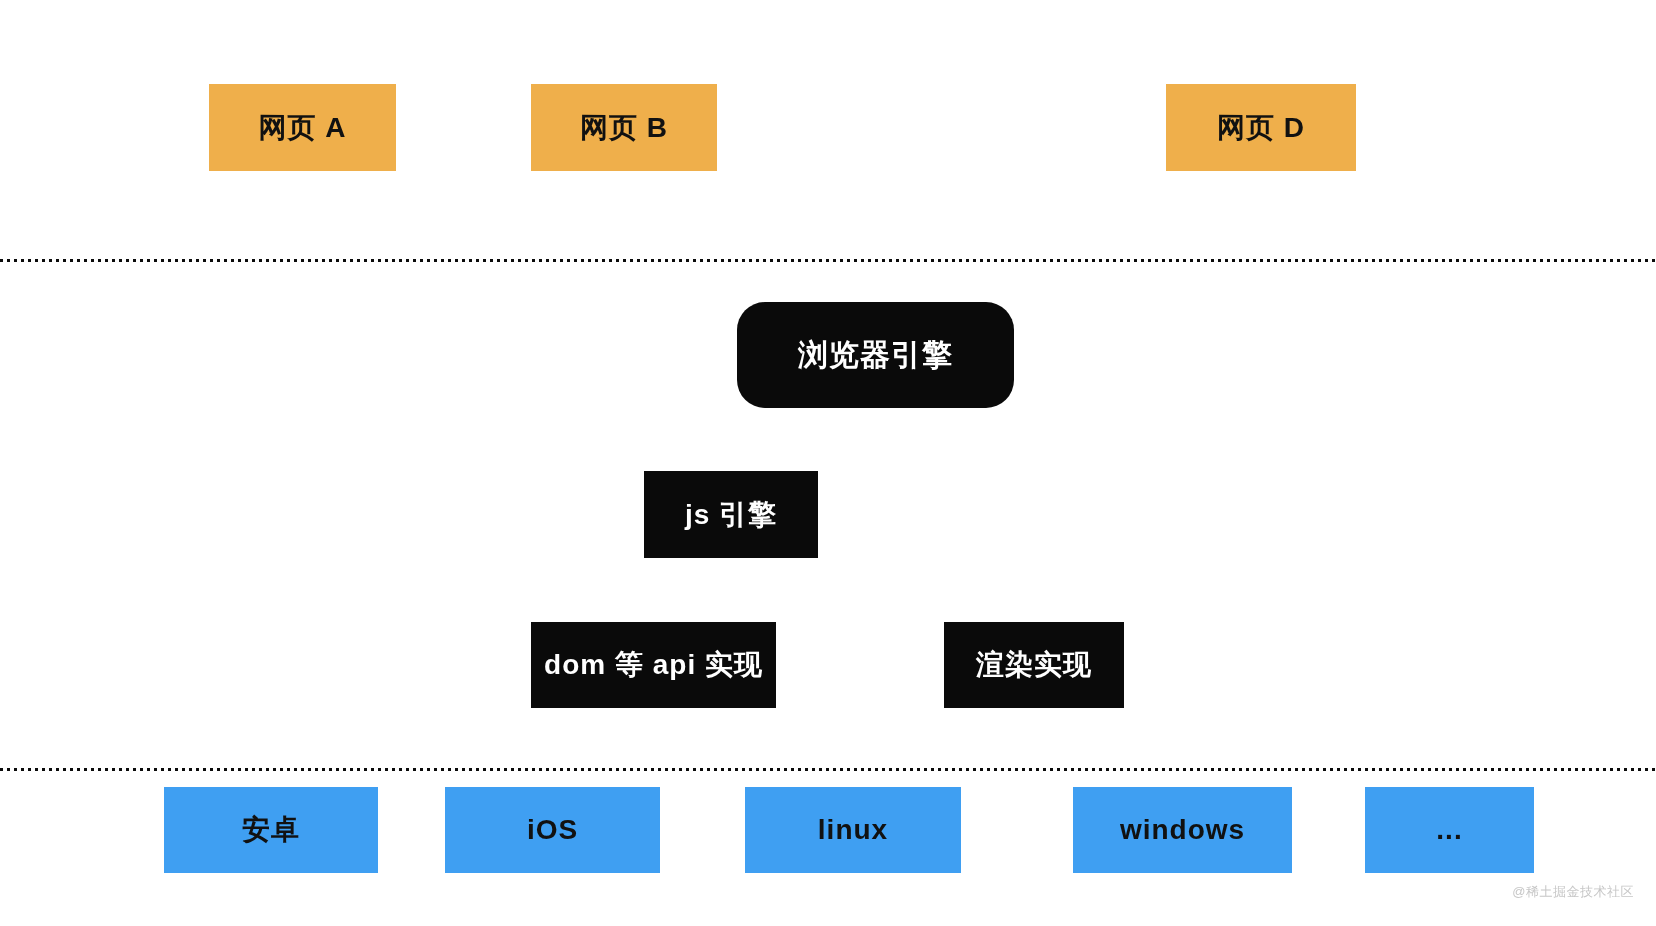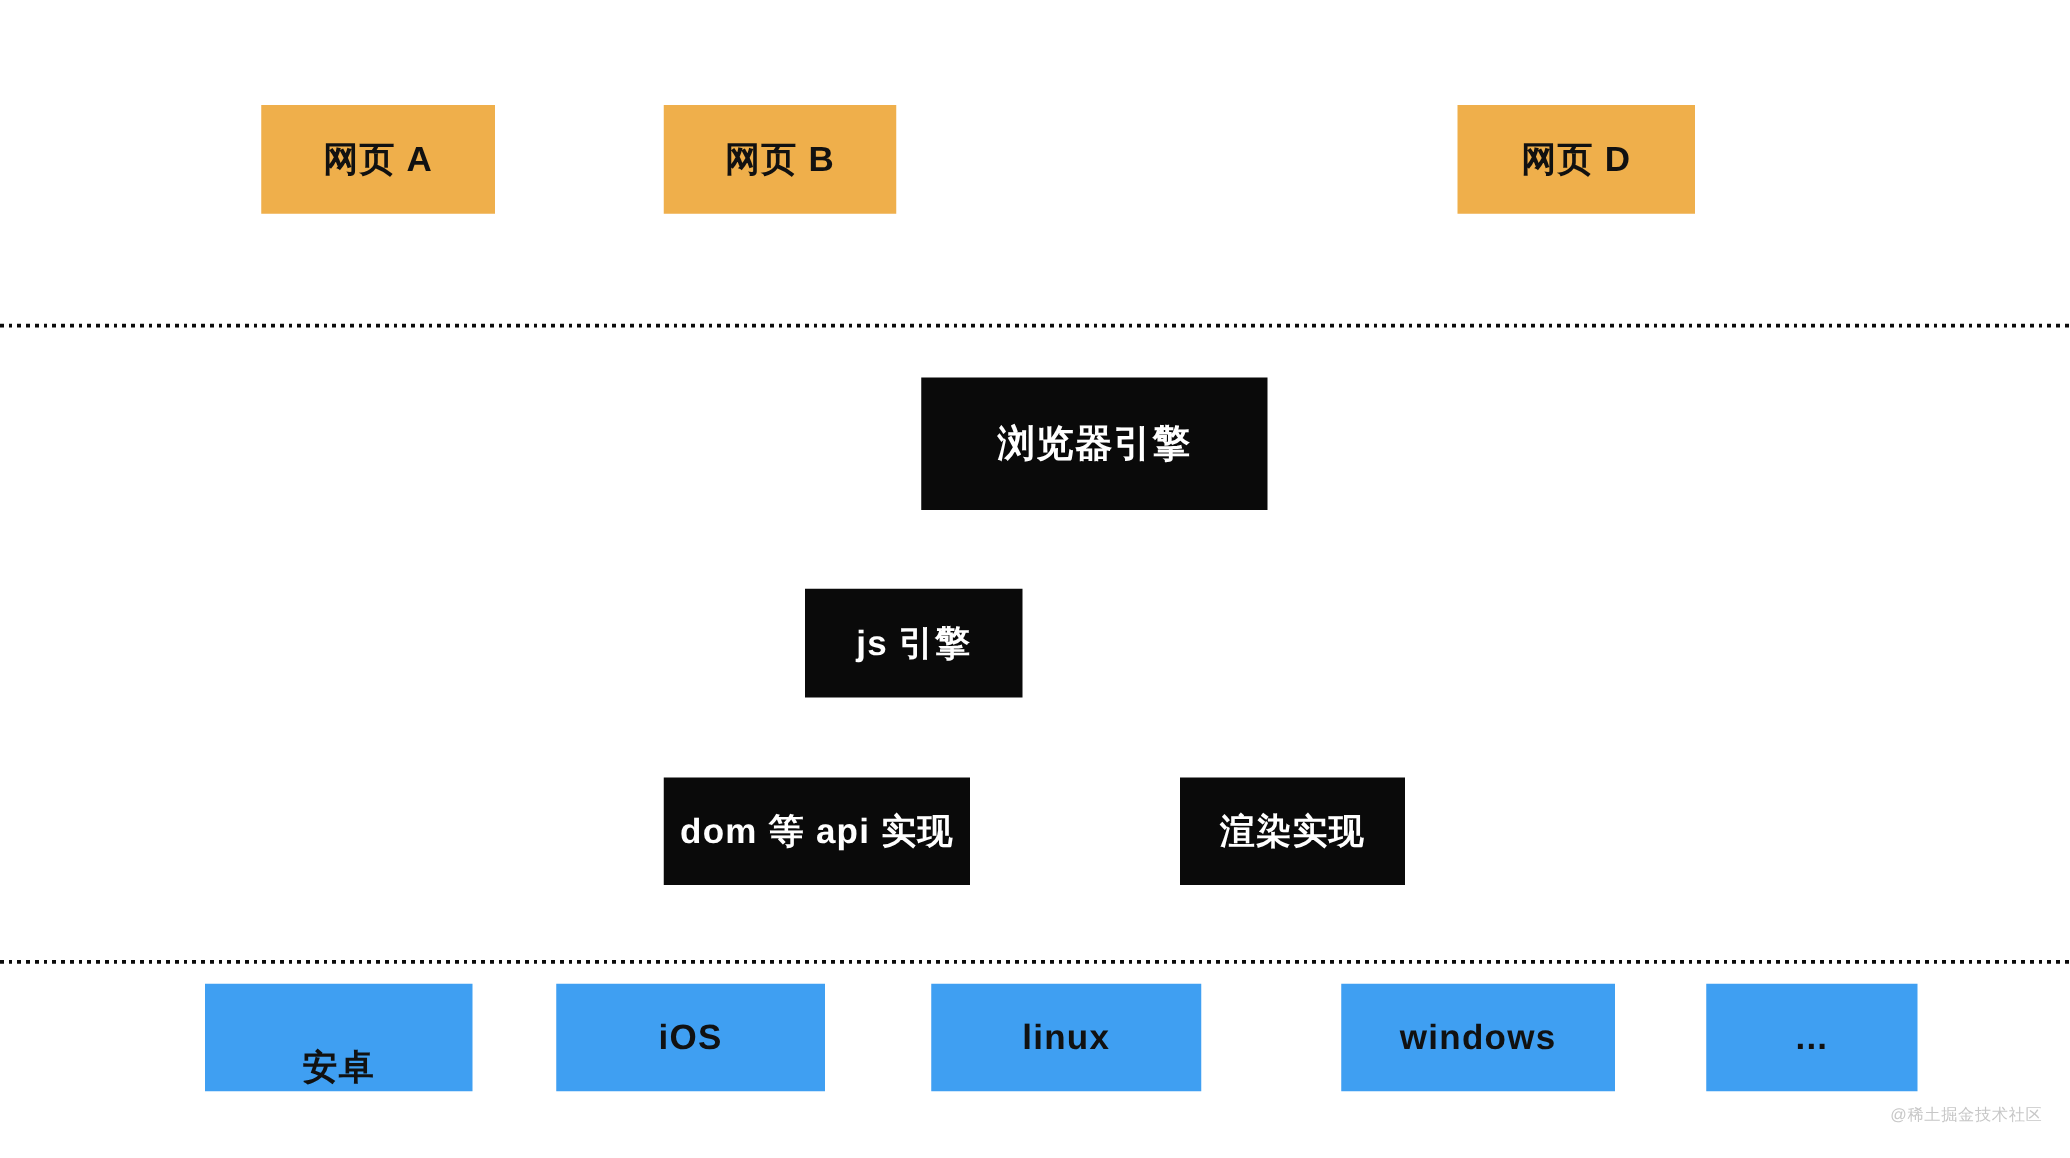--- a/index.html
+++ b/index.html
@@ -33,34 +33,34 @@
   .wp-b { left: 531px; width: 186px; }
   .wp-c { left: 834px; width: 190px; }
   .wp-d { left: 1166px; width: 190px; }
 
   
   .engine {
     background: #0a0a0a;
     color: #ffffff;
     font-size: 28px;
   }
-  .browser-engine { left: 737px; top: 302px; width: 277px; height: 106px; font-size: 30px; }
+  .browser-engine { left: 737px; top: 302px; width: 277px; height: 106px; font-size: 30px; border-radius: 28px; }
   .js-engine      { left: 644px; top: 471px; width: 174px; height: 87px; justify-content: center; }
   .render-engine  { left: 922px; top: 471px; width: 172px; height: 87px; }
   .dom-api-impl   { left: 531px; top: 622px; width: 245px; height: 86px; }
   .render-impl    { left: 944px; top: 622px; width: 180px; height: 86px; }
 
   
   .platform {
     background: #3f9ff2;
     color: #111111;
     font-size: 28px;
     top: 787px; height: 86px;
   }
-  .pf-android { left: 164px;  width: 214px; align-items: flex-end; }
+  .pf-android { left: 164px;  width: 214px; }
   .pf-ios     { left: 445px;  width: 215px; }
   .pf-linux   { left: 745px;  width: 216px; }
   .pf-windows { left: 1073px; width: 219px; }
   .pf-more    { left: 1365px; width: 169px; }
 
   
   .dotted-line {
     position: absolute;
     left: 0; width: 1656px; height: 3px;
     background-image: repeating-linear-gradient(to right, #0b0b0b 0 3px, transparent 3px 7px);

